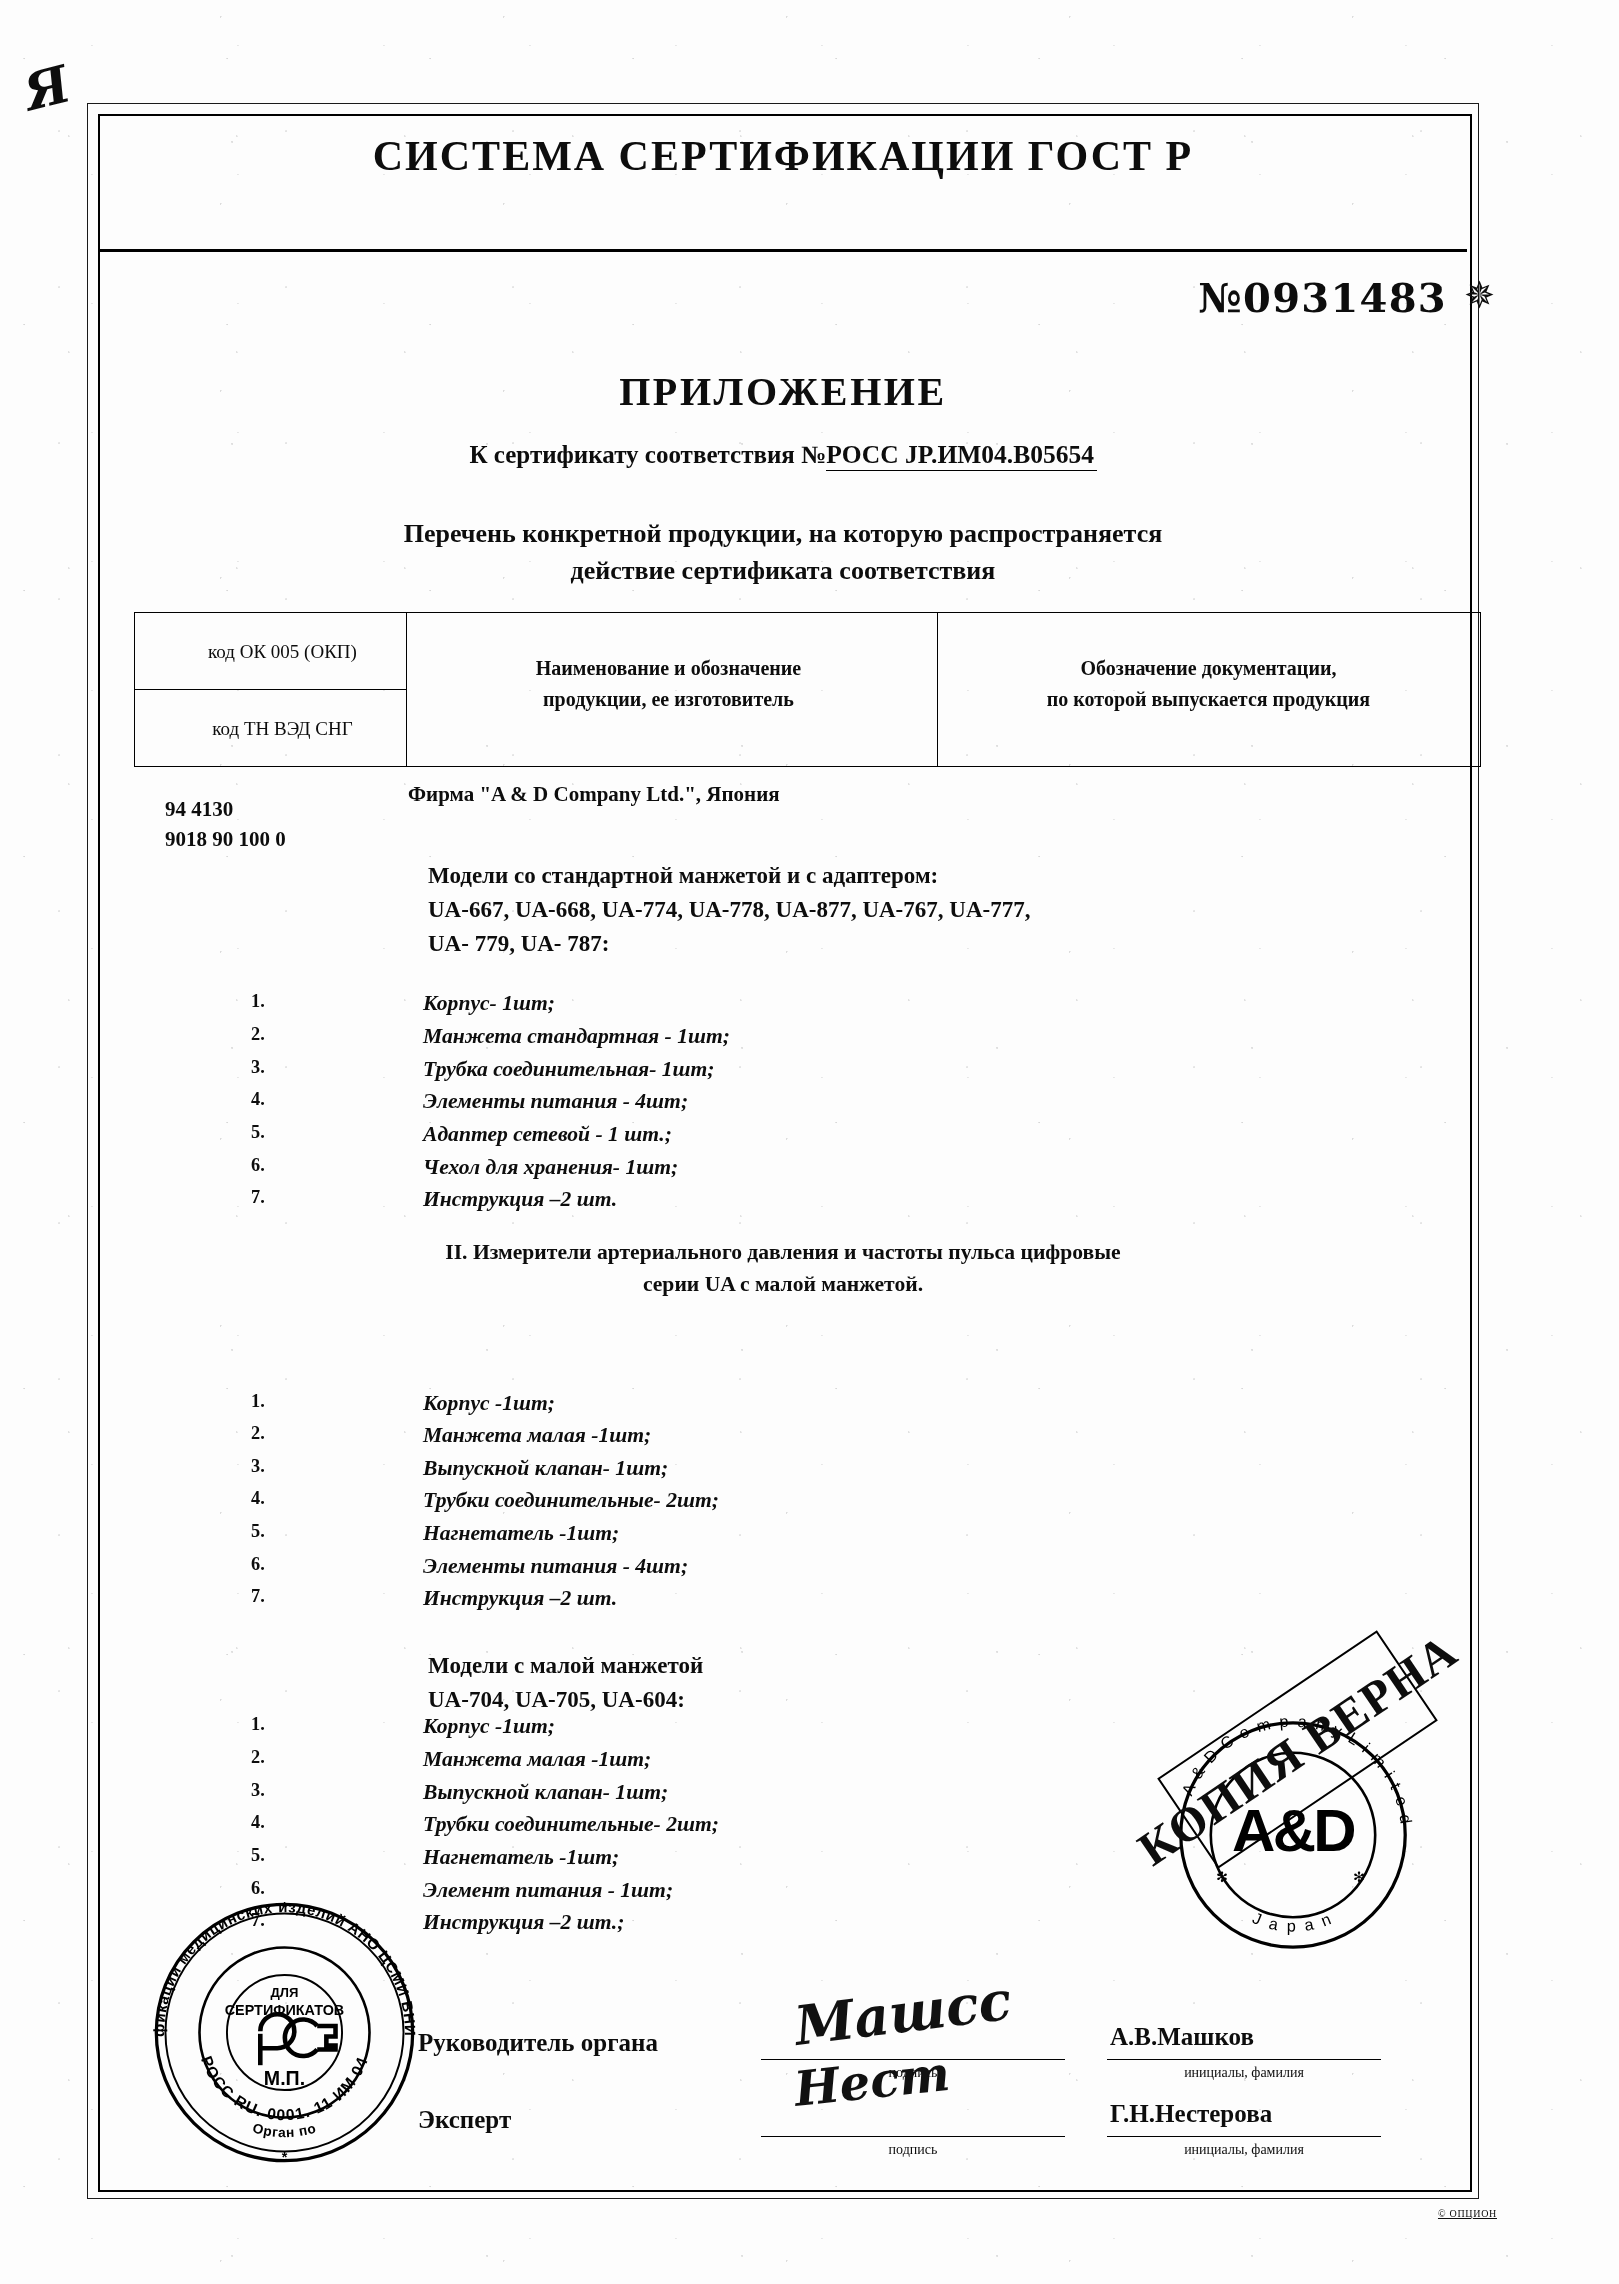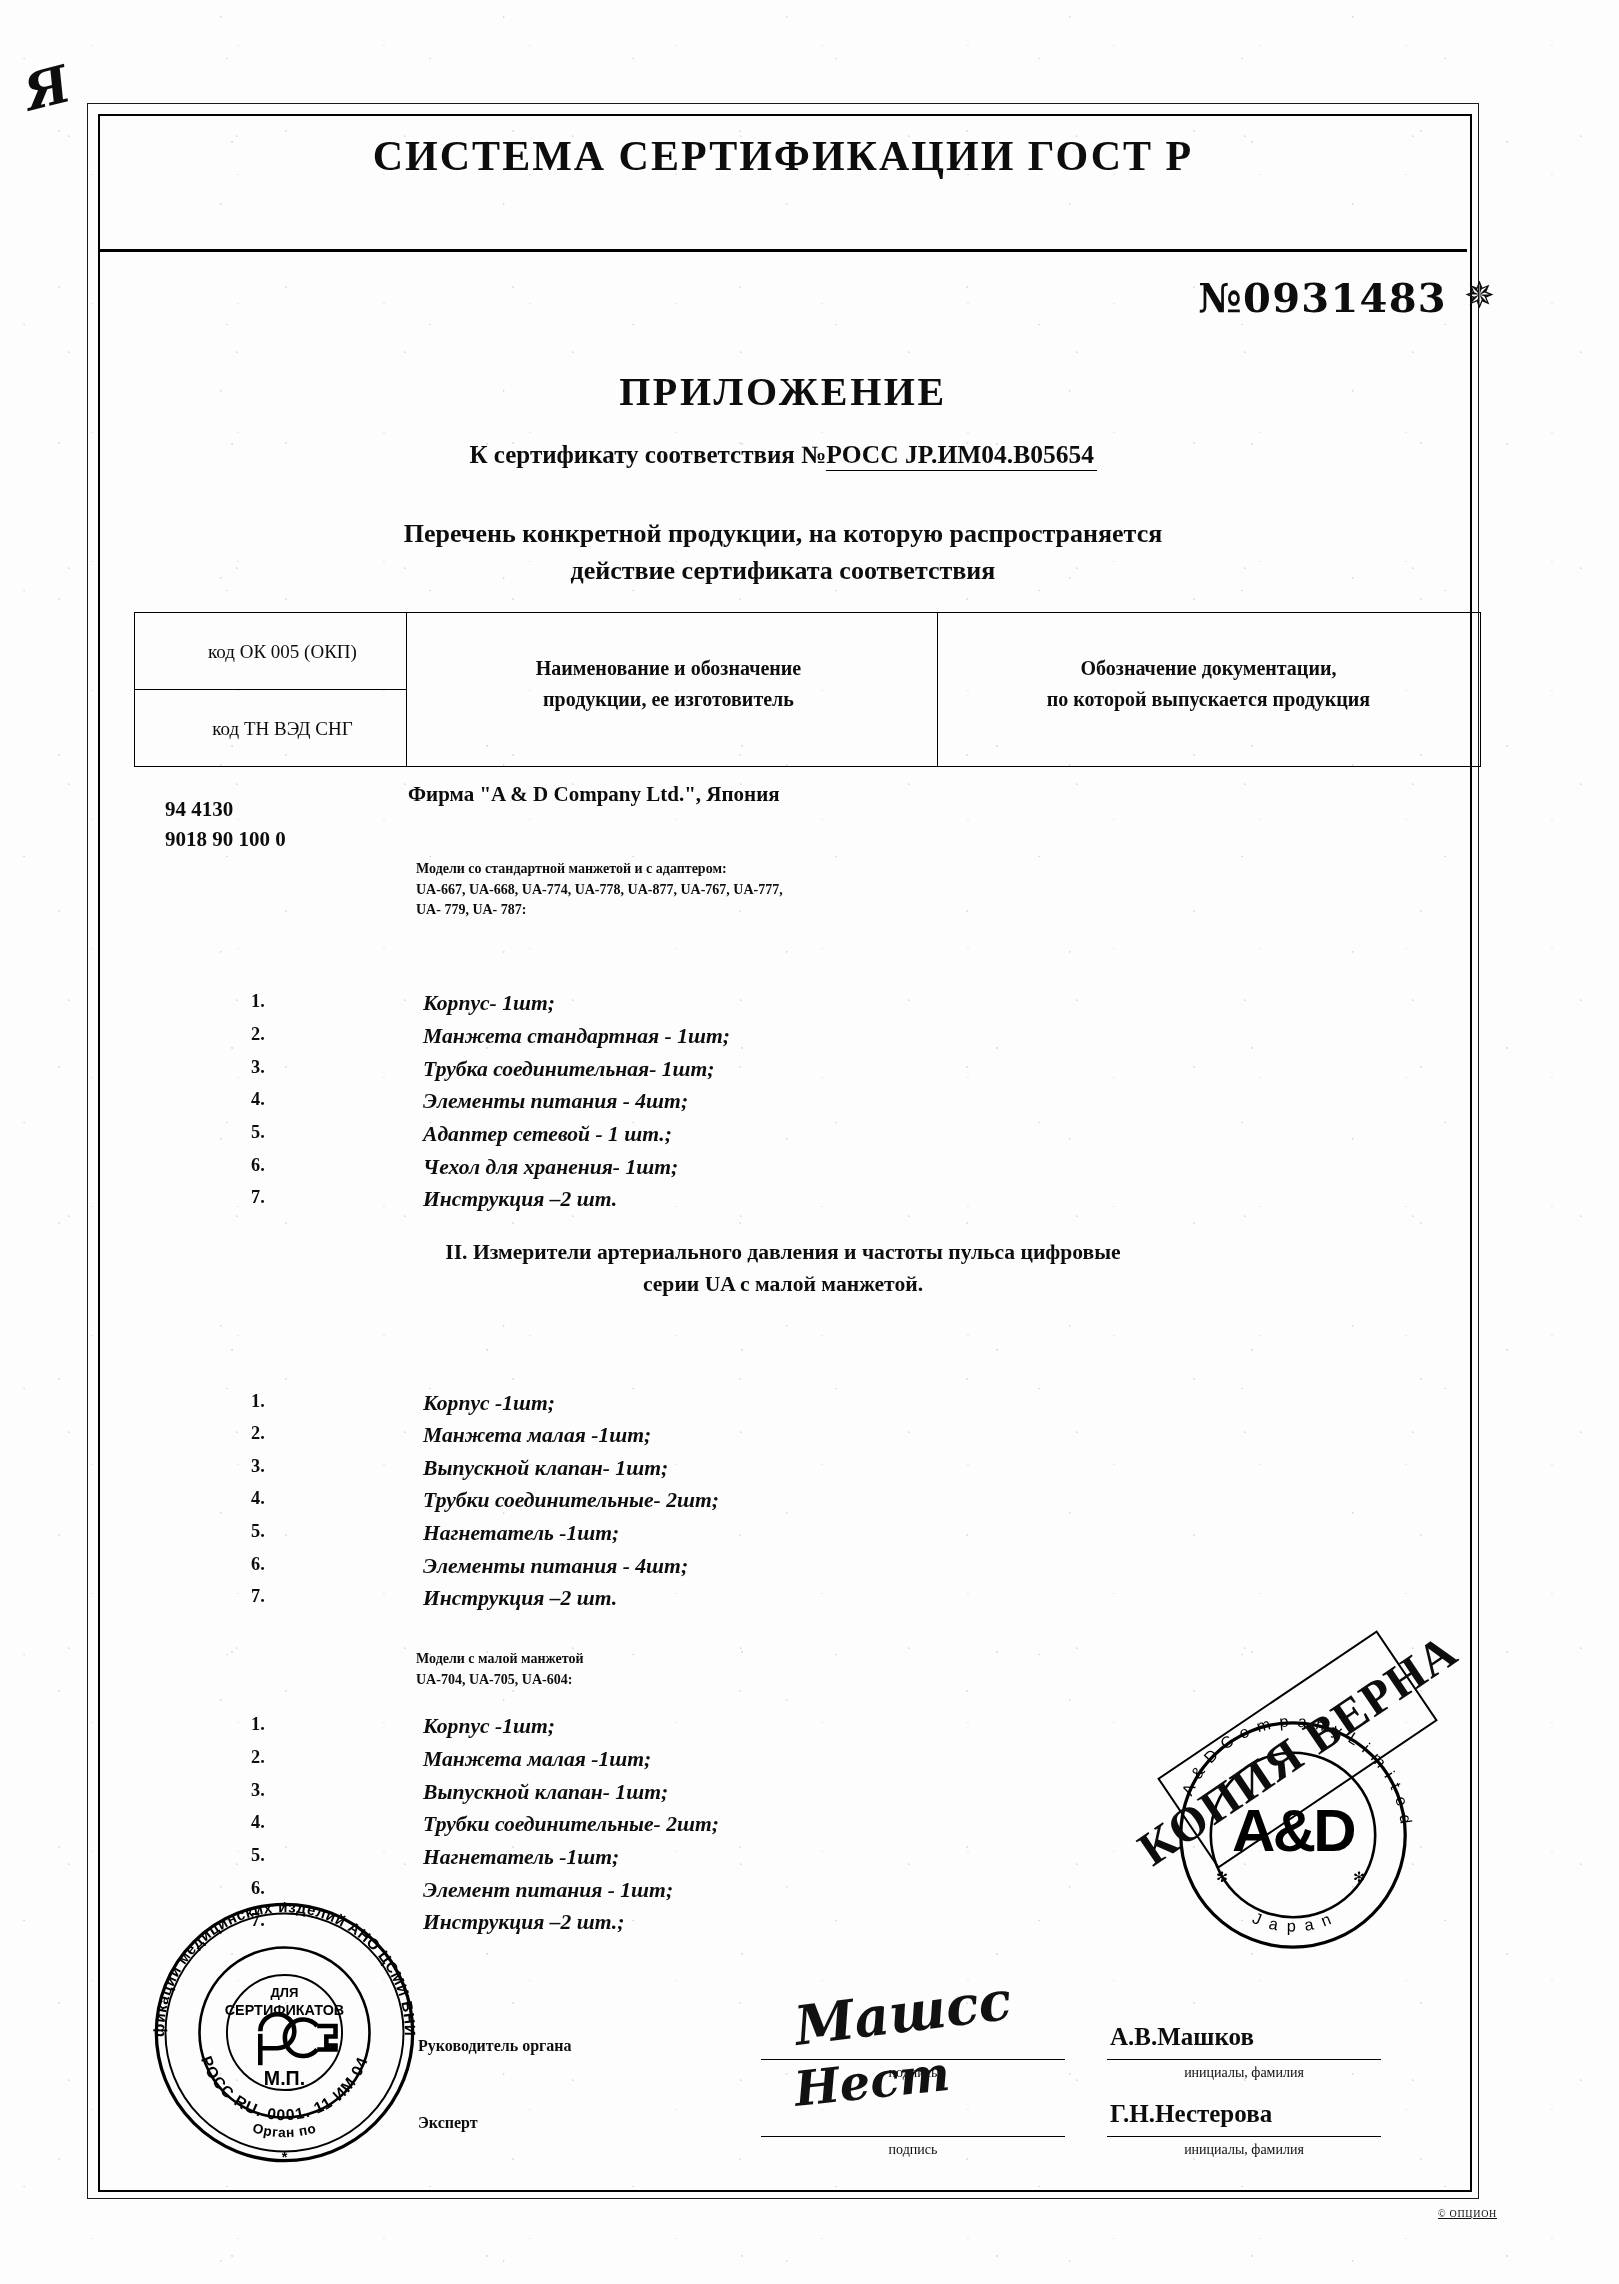--- a/index.html
+++ b/index.html
@@ -56,31 +56,31 @@
   #tbl .hline{position:absolute;left:0;width:271px;height:1.3px;background:#000;}
   .th-c1{position:absolute;left:12px;width:271px;text-align:center;font-size:19px;}
   .th-c2{position:absolute;left:272px;width:523px;top:40px;text-align:center;
     font-weight:bold;font-size:20px;line-height:1.55;}
   .th-c3{position:absolute;left:803px;width:541px;top:40px;text-align:center;
     font-weight:bold;font-size:20px;line-height:1.55;}
 
   
   #codes{position:absolute;left:165px;top:794px;font-weight:bold;font-size:21px;line-height:1.45;}
   .maker{position:absolute;left:408px;font-weight:bold;font-size:21px;}
-  .blk{position:absolute;left:416px;font-weight:bold;font-size:14px;line-height:1.47;}
+  .blk{position:absolute;left:428px;font-weight:bold;font-size:23px;line-height:1.47;}
   .ctr-head{position:absolute;left:98px;width:1370px;text-align:center;
     font-weight:bold;font-size:21.6px;line-height:1.5;}
 
   .li{position:absolute;font-weight:bold;font-size:21.6px;}
   .li .n{position:absolute;left:0;width:39px;text-align:left;font-size:18.3px;}
   .li .t{position:absolute;left:172px;white-space:nowrap;font-style:italic;}
 
   
   #sig{position:absolute;left:0;top:2015px;width:1620px;}
-  .sig-role{position:absolute;font-weight:bold;font-size:16px;margin-top:8px;}
+  .sig-role{position:absolute;font-weight:bold;font-size:25px;}
   .sig-line{position:absolute;height:1.3px;background:#000;}
   .sig-cap{position:absolute;font-size:14px;text-align:center;}
   .sig-name{position:absolute;font-weight:bold;font-size:25px;}
 
   #footer{position:absolute;right:123px;top:2208px;font-size:10px;letter-spacing:0.7px;text-decoration:underline;}
 
   
   #hand{position:absolute;left:23.5px;top:63px;font-size:51px;font-weight:bold;
     font-family:"DejaVu Serif", serif;transform:rotate(-14deg) skewX(-8deg);
     line-height:1;}

